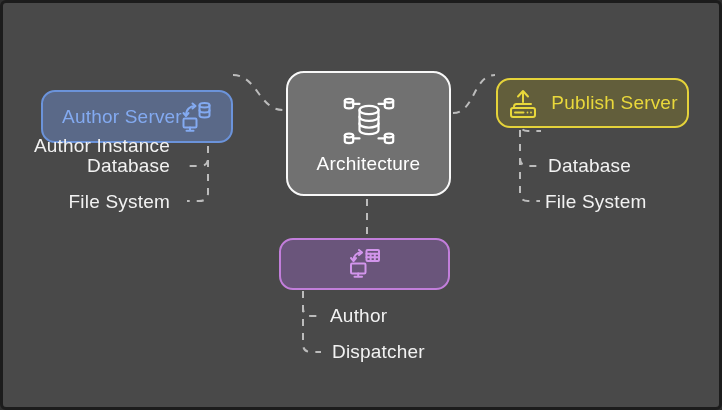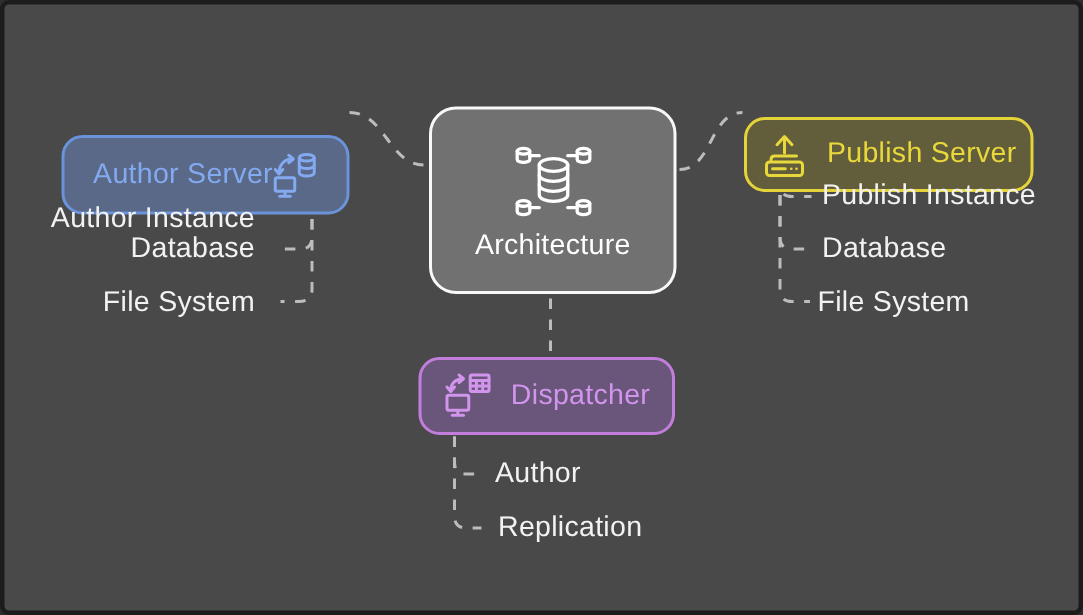--- a/index.html
+++ b/index.html
@@ -114,27 +114,25 @@
       <path d="M21.6,5.7 V13"></path>
       <path d="M25.8,5.7 V13"></path>
       <path d="M17.5,9.3 H30"></path>
       <rect x="2" y="15.5" width="14.5" height="10" rx="1.2"></rect>
       <path d="M9.2,25.5 V28"></path>
       <path d="M5.5,28.8 H13"></path>
       <path d="M4.5,12.5 C4.5,7.5 8,4.5 12.5,4.5"></path>
       <path d="M10,2 L13,4.5 L10,7"></path>
       <path d="M2,10 L4.5,13 L7,10"></path>
     </svg>
-    <span class="ttl">Dispatcher</span>
   </div>
 
   <div class="leaf" style="top:116px; right:549px;margin-top:16px;">Author Instance</div>
   <div class="leaf" style="top:152px; right:549px;">Database</div>
   <div class="leaf" style="top:188px; right:549px;">File System</div>
 
-  <div class="leaf" style="top:117px; left:545px;">Publish Instance</div>
   <div class="leaf" style="top:152px; left:545px;">Database</div>
   <div class="leaf" style="top:188px; left:542px;">File System</div>
 
   <div class="leaf" style="top:302px; left:327px;">Author</div>
-  <div class="leaf" style="top:338px; left:329px;">Replication</div>
+  <div class="leaf" style="top:338px; left:329px;">Dispatcher</div>
 
 </div>
 
 </body></html>

